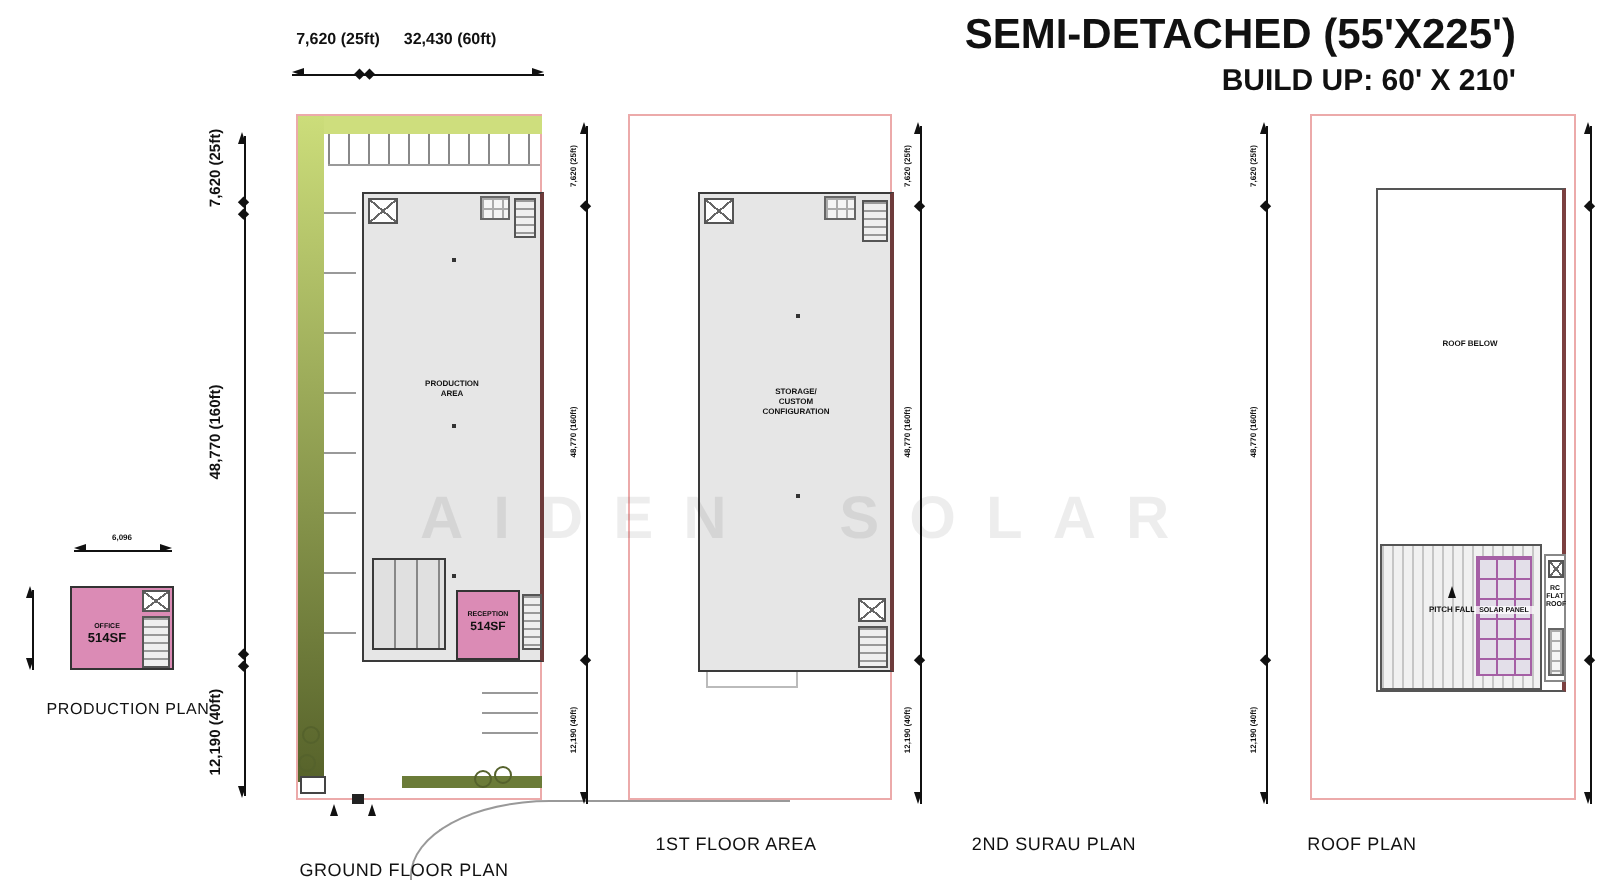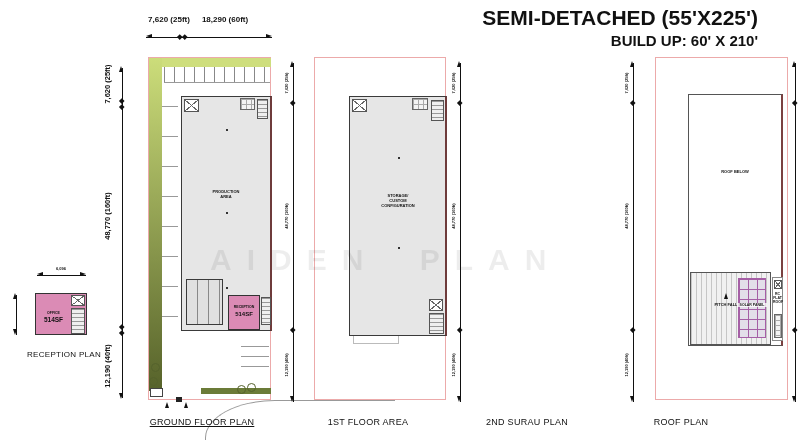--- a/index.html
+++ b/index.html
@@ -47,24 +47,24 @@
   .hatch-v { background:repeating-linear-gradient(90deg,#C6C6C6 0 1px,#F1F1F1 1px 5px); }
 </style>
 </head>
 <body>
 
 <div class="sheet">
 
   <div class="title" style="right:42px; top:6px;">SEMI-DETACHED (55'X225')</div>
   <div class="subtitle" style="right:42px; top:32px;">BUILD UP: 60' X 210'</div>
 
-  <div class="watermark">AIDEN PLAN</div>
+  <div class="watermark">AIDEN SOLAR</div>
 
   <div class="dimlbl" style="left:144px; top:15px; width:50px;">7,620 (25ft)</div>
-  <div class="dimlbl" style="left:196px; top:15px; width:58px;">18,290 (60ft)</div>
+  <div class="dimlbl" style="left:196px; top:15px; width:58px;">32,430 (60ft)</div>
   <div class="dimh" style="left:146px; top:37px; width:126px;"></div>
   <div class="tri left" style="left:146px; top:34px;"></div>
   <div class="tri right" style="left:266px; top:34px;"></div>
   <div class="dia" style="left:178px; top:35px;"></div>
   <div class="dia" style="left:183px; top:35px;"></div>
 
   <div class="dimv" style="left:122px; top:68px; height:330px;"></div>
   <div class="tri up" style="left:119px; top:66px;"></div>
   <div class="tri down" style="left:119px; top:393px;"></div>
   <div class="dia" style="left:120px; top:99px;"></div>
@@ -112,21 +112,21 @@
     <div class="tree" style="left:2px;  top:305px;"></div>
     <div class="tree" style="left:0;    top:319px;"></div>
     <div class="tree" style="left:88px; top:327px;"></div>
     <div class="tree" style="left:98px; top:325px;"></div>
     <div class="abs" style="left:1px; top:330px; width:13px; height:9px; border:1px solid #444; background:#fff;"></div>
   </div>
   <div class="abs" style="left:205px; top:400px; width:190px; height:40px; border-top:1px solid #999; border-left:1px solid #999; border-top-left-radius:70px 38px;"></div>
   <div class="abs" style="left:176px; top:397px; width:6px; height:5px; background:#222;"></div>
   <div class="tri up" style="left:165px; top:402px;"></div>
   <div class="tri up" style="left:184px; top:402px;"></div>
-  <div class="planlabel" style="left:202px; top:417px;text-decoration:underline;">GROUND FLOOR PLAN</div>
+  <div class="planlabel" style="left:202px; top:430px;">GROUND FLOOR PLAN</div>
 
   <div class="dimv" style="left:293px; top:63px; height:339px;"></div>
   <div class="tri up" style="left:290px; top:61px;"></div>
   <div class="tri down" style="left:290px; top:396px;"></div>
   <div class="dia" style="left:291px; top:101px;"></div>
   <div class="dia" style="left:291px; top:328px;"></div>
   <div class="vtext-sm" style="left:265px; top:79px;">7,620 (25ft)</div>
   <div class="vtext-sm" style="left:265px; top:212px;">48,770 (160ft)</div>
   <div class="vtext-sm" style="left:265px; top:361px;">12,190 (40ft)</div>
 
@@ -136,21 +136,21 @@
   <div class="tri right" style="left:80px; top:272px;"></div>
   <div class="dimv" style="left:16px; top:295px; height:40px;"></div>
   <div class="tri up" style="left:13px; top:293px;"></div>
   <div class="tri down" style="left:13px; top:329px;"></div>
   <div class="pinkroom" style="left:35px; top:293px; width:52px; height:42px;">
     <div class="xbox" style="left:35px; top:1px; width:14px; height:11px;"></div>
     <div class="stairs" style="left:35px; top:14px; width:14px; height:26px;"></div>
     <div class="microlbl" style="left:2px; top:17px; width:31px; font-size:3.5px;">OFFICE</div>
     <div class="tinylbl" style="left:2px; top:22px; width:31px; font-size:6.5px;">514SF</div>
   </div>
-  <div class="planlabel" style="left:64px; top:350px; font-size:8px;">RECEPTION PLAN</div>
+  <div class="planlabel" style="left:64px; top:350px; font-size:8px;">PRODUCTION PLAN</div>
 
   <div class="boundary" style="left:314px; top:57px; width:132px; height:343px;">
     <div class="hall" style="left:34px; top:38px; width:98px; height:240px; border-right:2.5px solid #6E3B3B;">
       <div class="xbox" style="left:2px; top:2px; width:15px; height:13px;"></div>
       <div class="grid" style="left:62px; top:1px; width:16px; height:12px;"></div>
       <div class="stairs" style="left:81px; top:3px; width:13px; height:21px;"></div>
       <div class="tinylbl" style="left:18px; top:96px; width:60px;">STORAGE/
 CUSTOM
 CONFIGURATION</div>
       <div class="dot" style="left:48px; top:60px;"></div>

